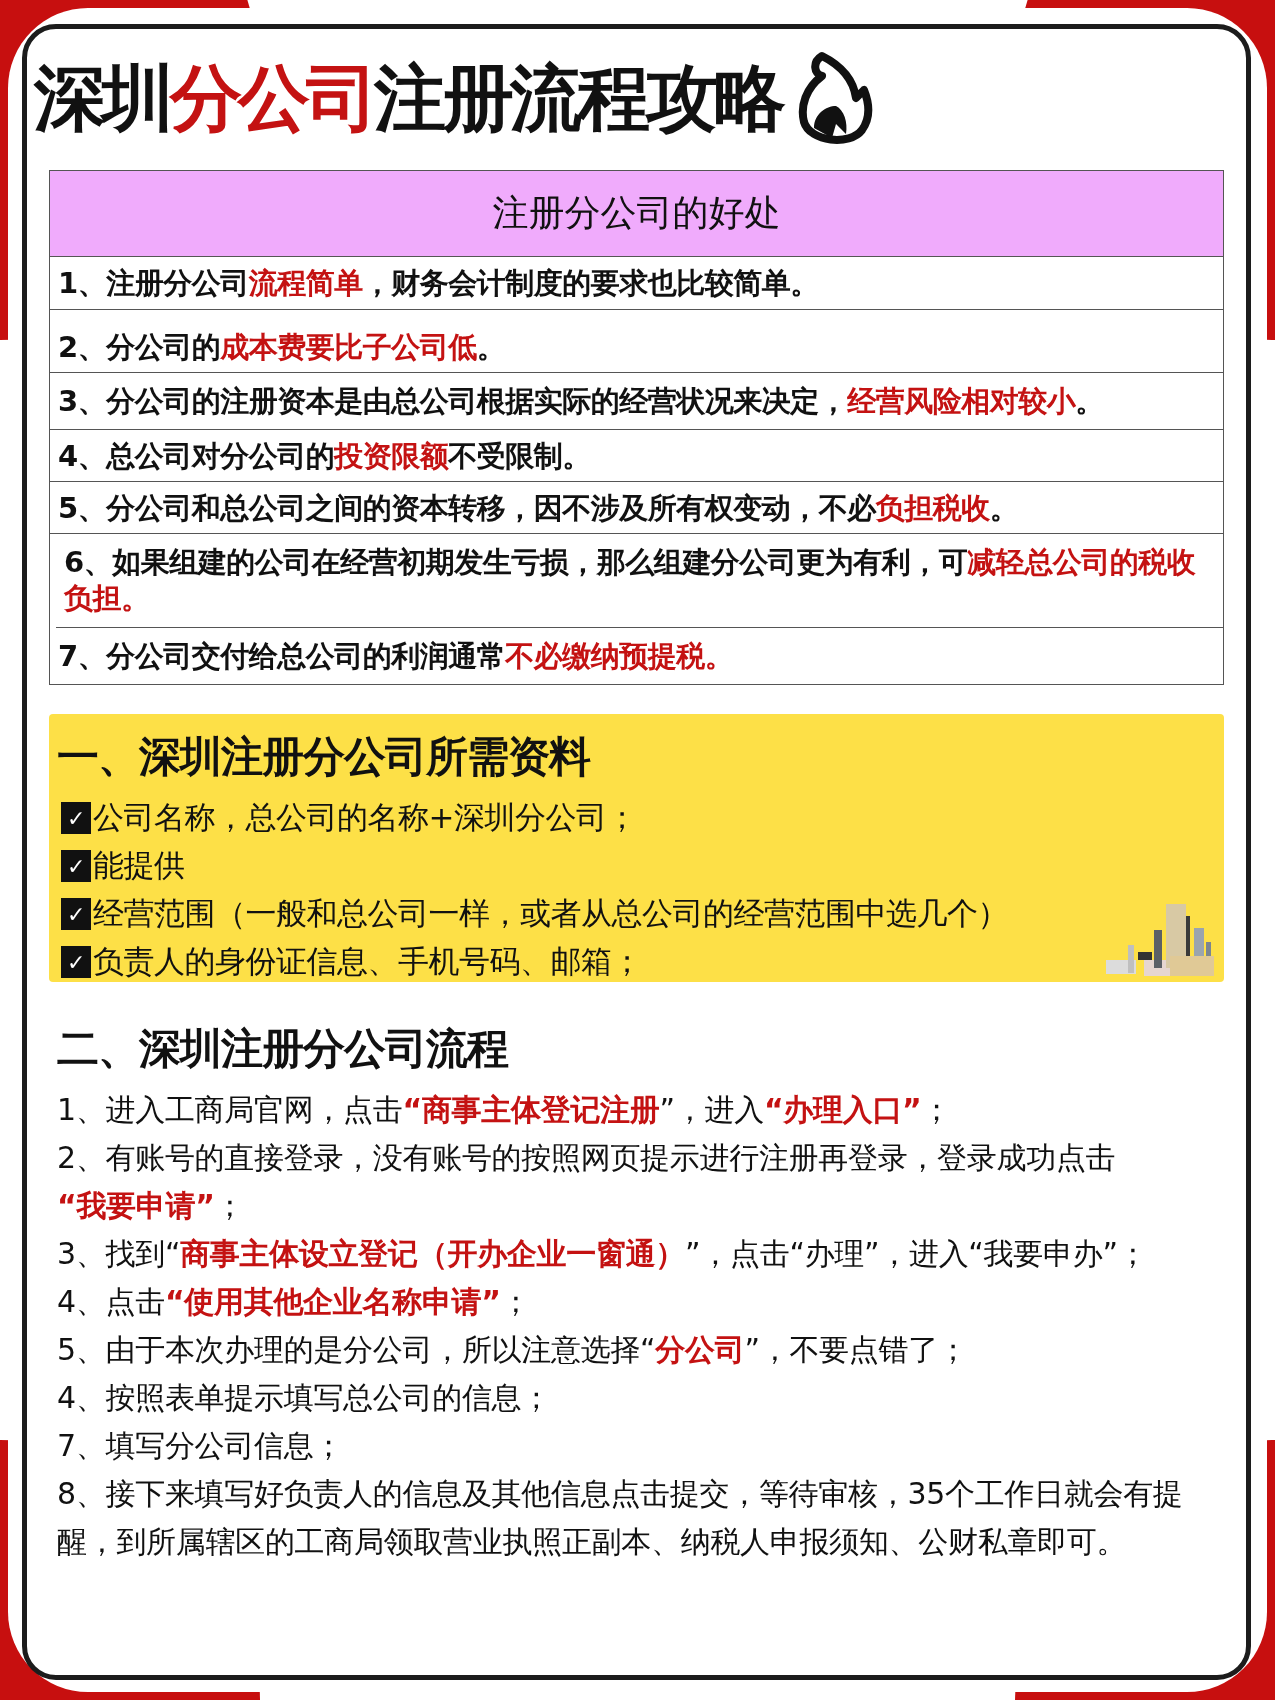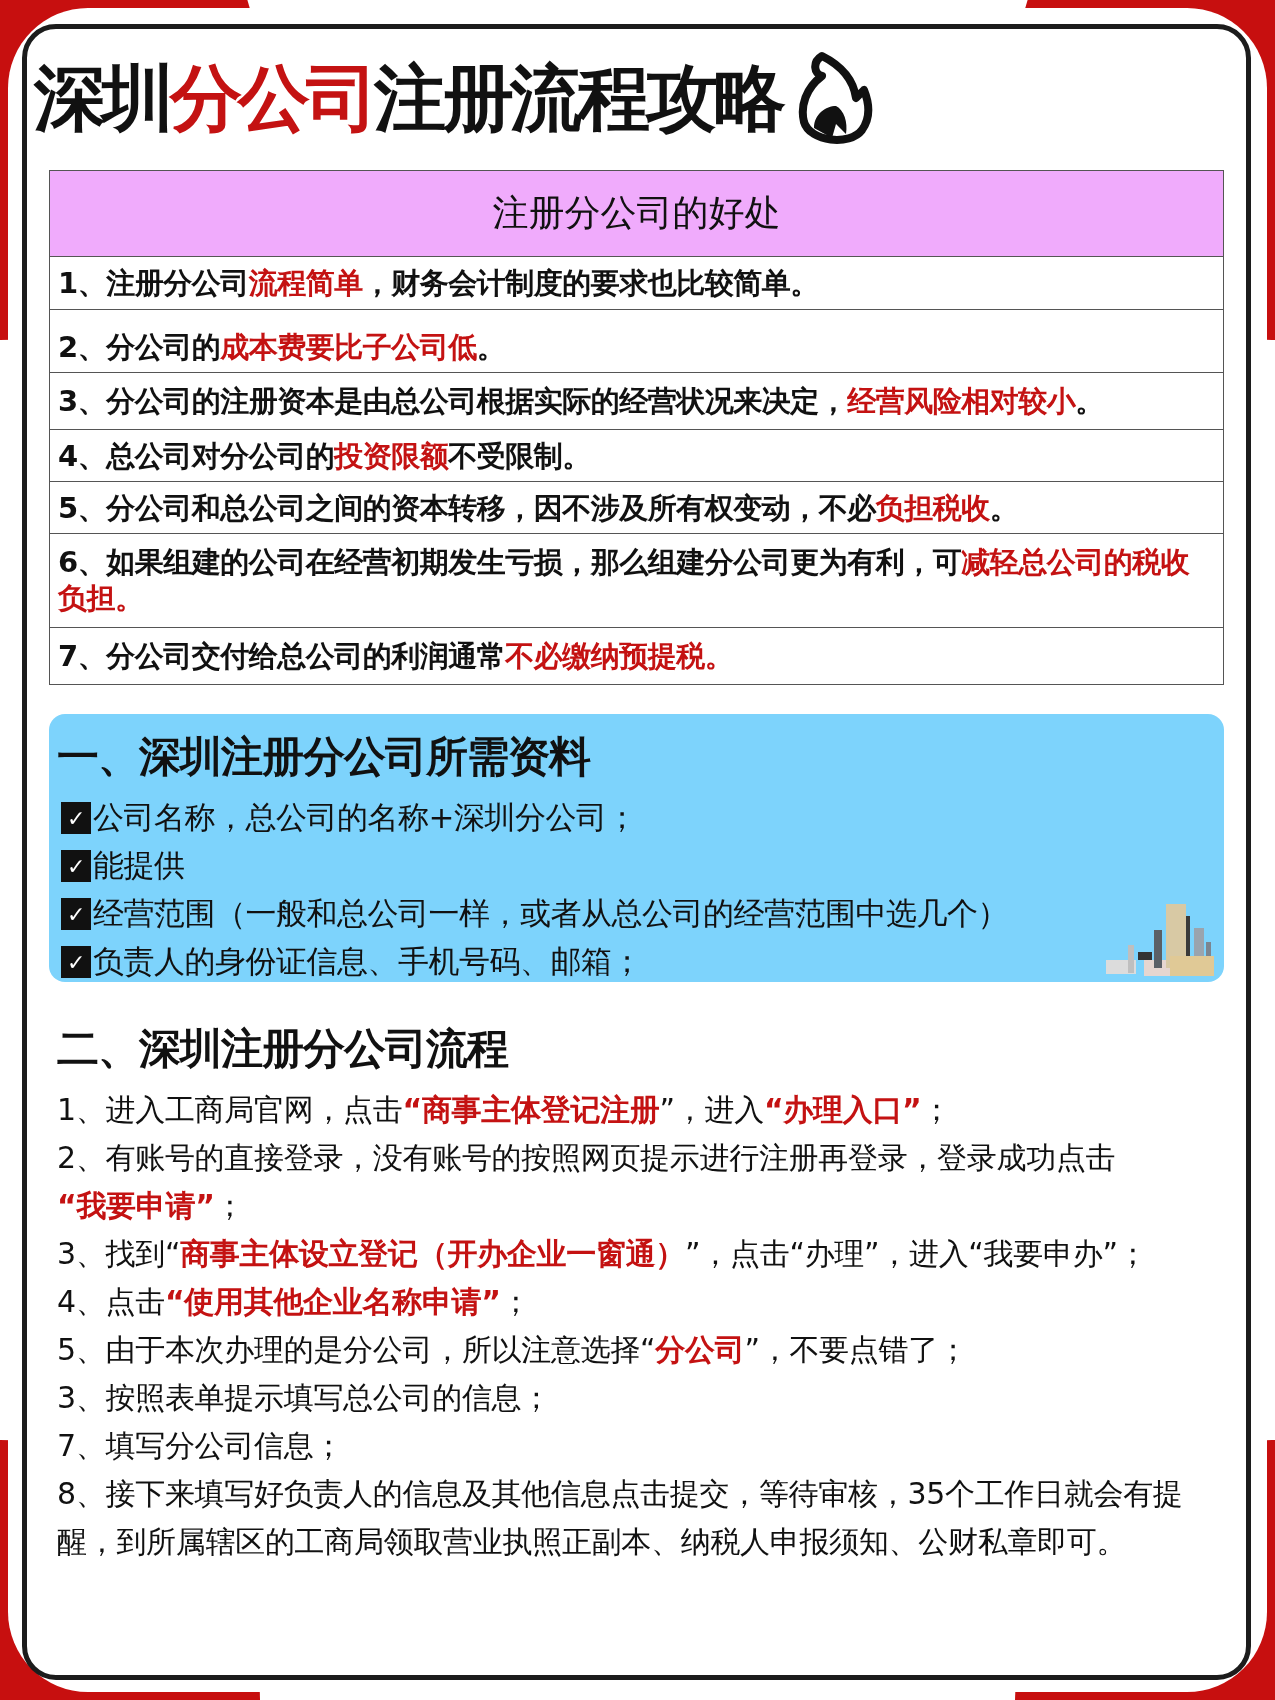--- a/index.html
+++ b/index.html
@@ -33,26 +33,26 @@
   }
   .benefits .head {
     background: #f0abfc; height: 86px; display: flex; align-items: center; justify-content: center;
     font-weight: normal; font-size: 36px; border-bottom: 1.5px solid #555;
   }
   .benefits .row {
     border-bottom: 1.5px solid #555; padding: 0 8px; display: flex; align-items: center;
     font-weight: bold; font-size: 29px; line-height: 36px; letter-spacing: -0.5px;
   }
   .benefits .row:last-child { border-bottom: none; }
-  .benefits .row.wrap { align-items: flex-start; padding-top: 10px; }
+  .benefits .row.wrap { align-items: flex-start; padding-top: 10px; margin-left: 6px; }
   .red { color: #c41212; }
 
   .materials {
     position: absolute; left: 49px; top: 714px; width: 1175px; height: 268px;
-    background: #7dd3fc; border-radius: 16px;
+    background: #fde047; border-radius: 4px;
   }
   .sec-title {
     font-weight: bold; font-size: 42px; letter-spacing: -1px; line-height: 1;
   }
   .materials .sec-title { position: absolute; left: 8px; top: 22px; }
   .mat-list { position: absolute; left: 12px; top: 80px; }
   .mat-item { display: flex; align-items: center; height: 48px; font-size: 31px; letter-spacing: -0.5px; }
   .check {
     width: 30px; height: 32px; background: #111; color: #fff; display: inline-flex;
     align-items: center; justify-content: center; font-size: 22px; margin-right: 2px; flex-shrink: 0;
@@ -169,21 +169,21 @@
   <div class="step">
     <span>3、找到“</span><b>商事主体设立登记（开办企业一窗通）</b><span>”，点击“办理”，进入“我要申办”；</span>
   </div>
   <div class="step">
     <span>4、点击</span><b>“使用其他企业名称申请”</b><span>；</span>
   </div>
   <div class="step">
     <span>5、由于本次办理的是分公司，所以注意选择“</span><b>分公司</b><span>”，不要点错了；</span>
   </div>
   <div class="step">
-    <span>3、按照表单提示填写总公司的信息；</span>
+    <span>4、按照表单提示填写总公司的信息；</span>
   </div>
   <div class="step">
     <span>7、填写分公司信息；</span>
   </div>
   <div class="step">
     <span>8、接下来填写好负责人的信息及其他信息点击提交，等待审核，35个工作日就会有提醒，到所属辖区的工商局领取营业执照正副本、纳税人申报须知、公财私章即可。</span>
   </div>
 </div>
 
 </body></html>

